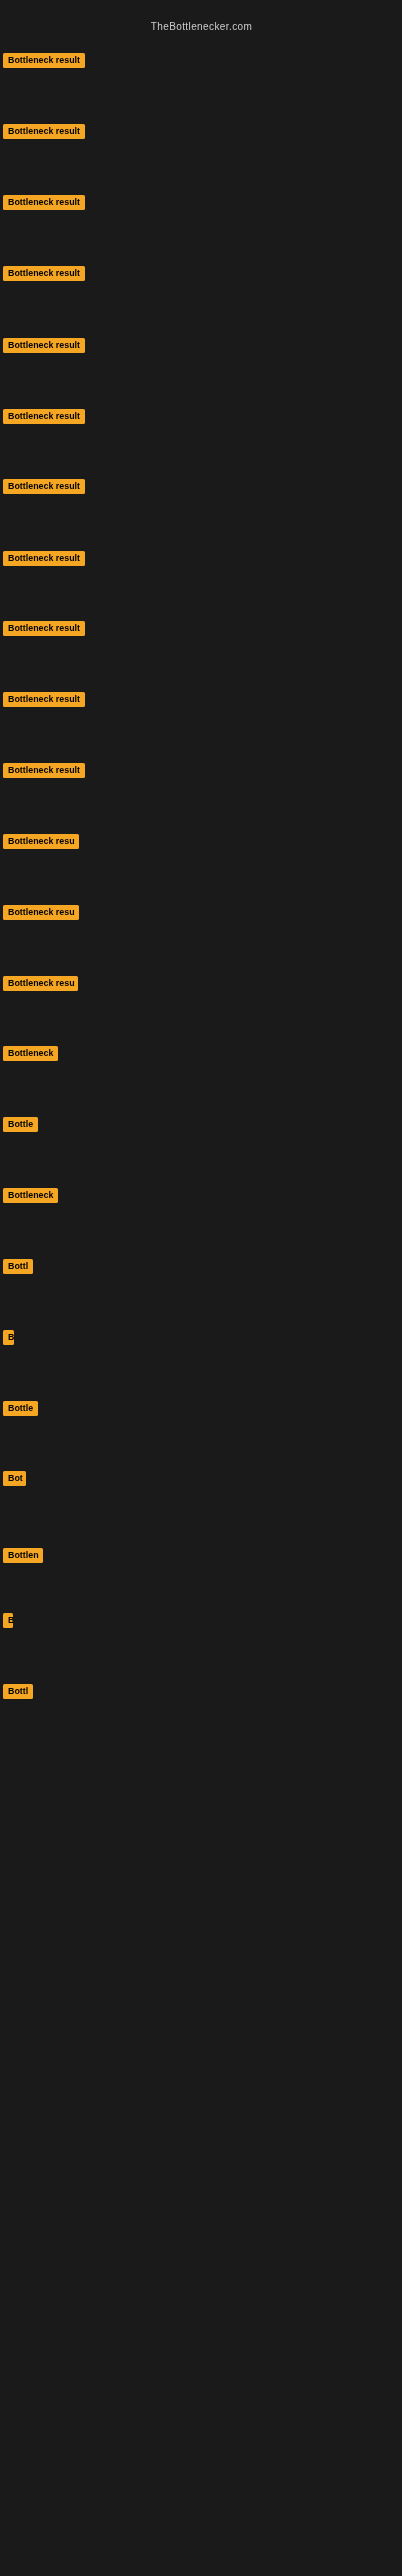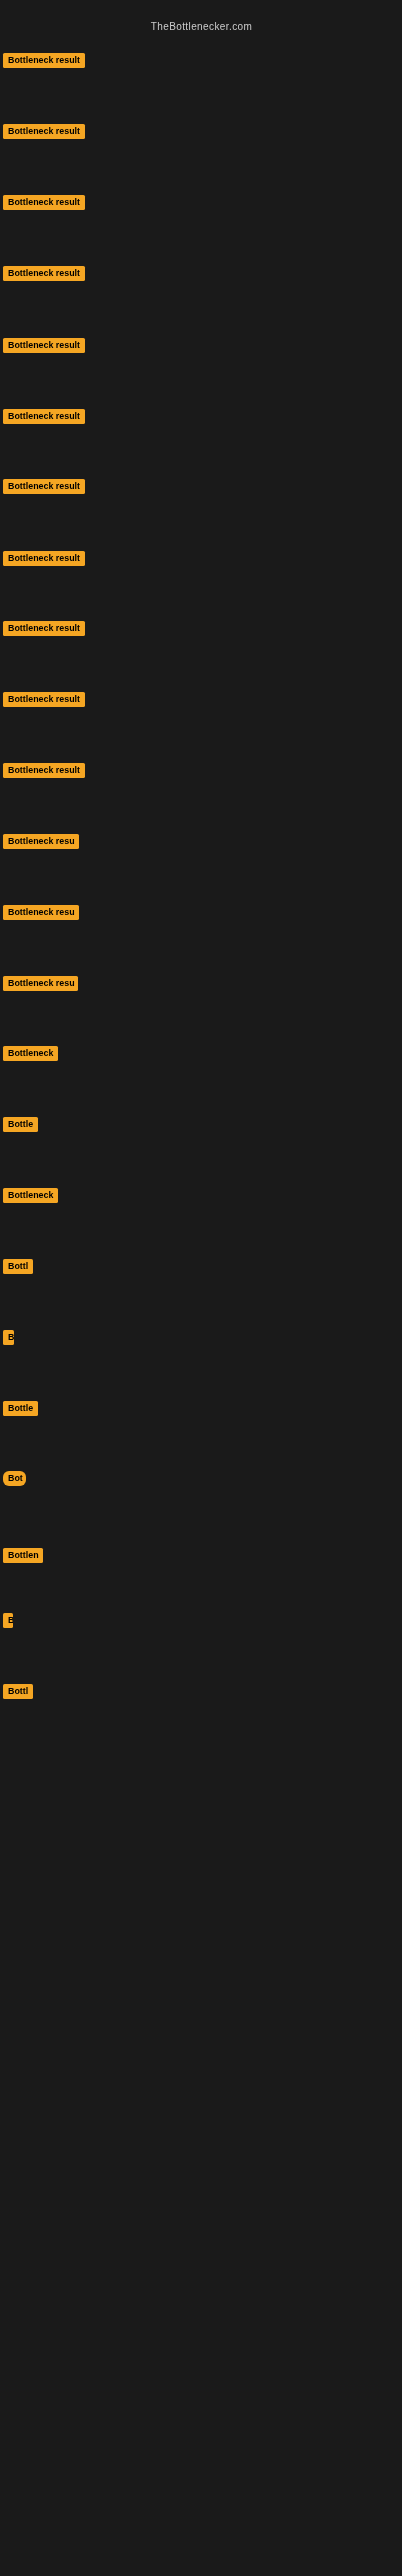--- a/index.html
+++ b/index.html
@@ -54,18 +54,18 @@
     <div style="position: absolute; top: 710px; left: 3.2px;"><span class="bottleneck-badge" style="max-width: 82px;">Bottleneck result</span></div>
     <div style="position: absolute; top: 781px; left: 3.2px;"><span class="bottleneck-badge" style="max-width: 77px;">Bottleneck resu</span></div>
     <div style="position: absolute; top: 852px; left: 3.2px;"><span class="bottleneck-badge" style="max-width: 76px;">Bottleneck resu</span></div>
     <div style="position: absolute; top: 923px; left: 3.2px;"><span class="bottleneck-badge" style="max-width: 75px;">Bottleneck resu</span></div>
     <div style="position: absolute; top: 993px; left: 3.2px;"><span class="bottleneck-badge" style="max-width: 58px;">Bottleneck</span></div>
     <div style="position: absolute; top: 1064px; left: 3.2px;"><span class="bottleneck-badge" style="max-width: 40px;">Bottle</span></div>
     <div style="position: absolute; top: 1135px; left: 3.2px;"><span class="bottleneck-badge" style="max-width: 58px;">Bottleneck</span></div>
     <div style="position: absolute; top: 1206px; left: 3.2px;"><span class="bottleneck-badge" style="max-width: 32px;">Bottl</span></div>
     <div style="position: absolute; top: 1277px; left: 3.2px;"><span class="bottleneck-badge" style="max-width: 11.3px;">B</span></div>
     <div style="position: absolute; top: 1348px; left: 3.2px;"><span class="bottleneck-badge" style="max-width: 35px;">Bottle</span></div>
-    <div style="position: absolute; top: 1418px; left: 3.2px;"><span class="bottleneck-badge" style="max-width: 22.5px; border-radius: 6px;">Bot</span></div>
+    <div style="position: absolute; top: 1418px; left: 3.2px;"><span class="bottleneck-badge" style="max-width: 22.5px;">Bot</span></div>
     <div style="position: absolute; top: 1495px; left: 3.2px;"><span class="bottleneck-badge" style="max-width: 43px;">Bottlen</span></div>
     <div style="position: absolute; top: 1560px; left: 3.2px;"><span class="bottleneck-badge" style="max-width: 9.7px;">B</span></div>
     <div style="position: absolute; top: 1631px; left: 3.2px;"><span class="bottleneck-badge" style="max-width: 32px;">Bottl</span></div>
   </div>
 
 
 </body></html>

